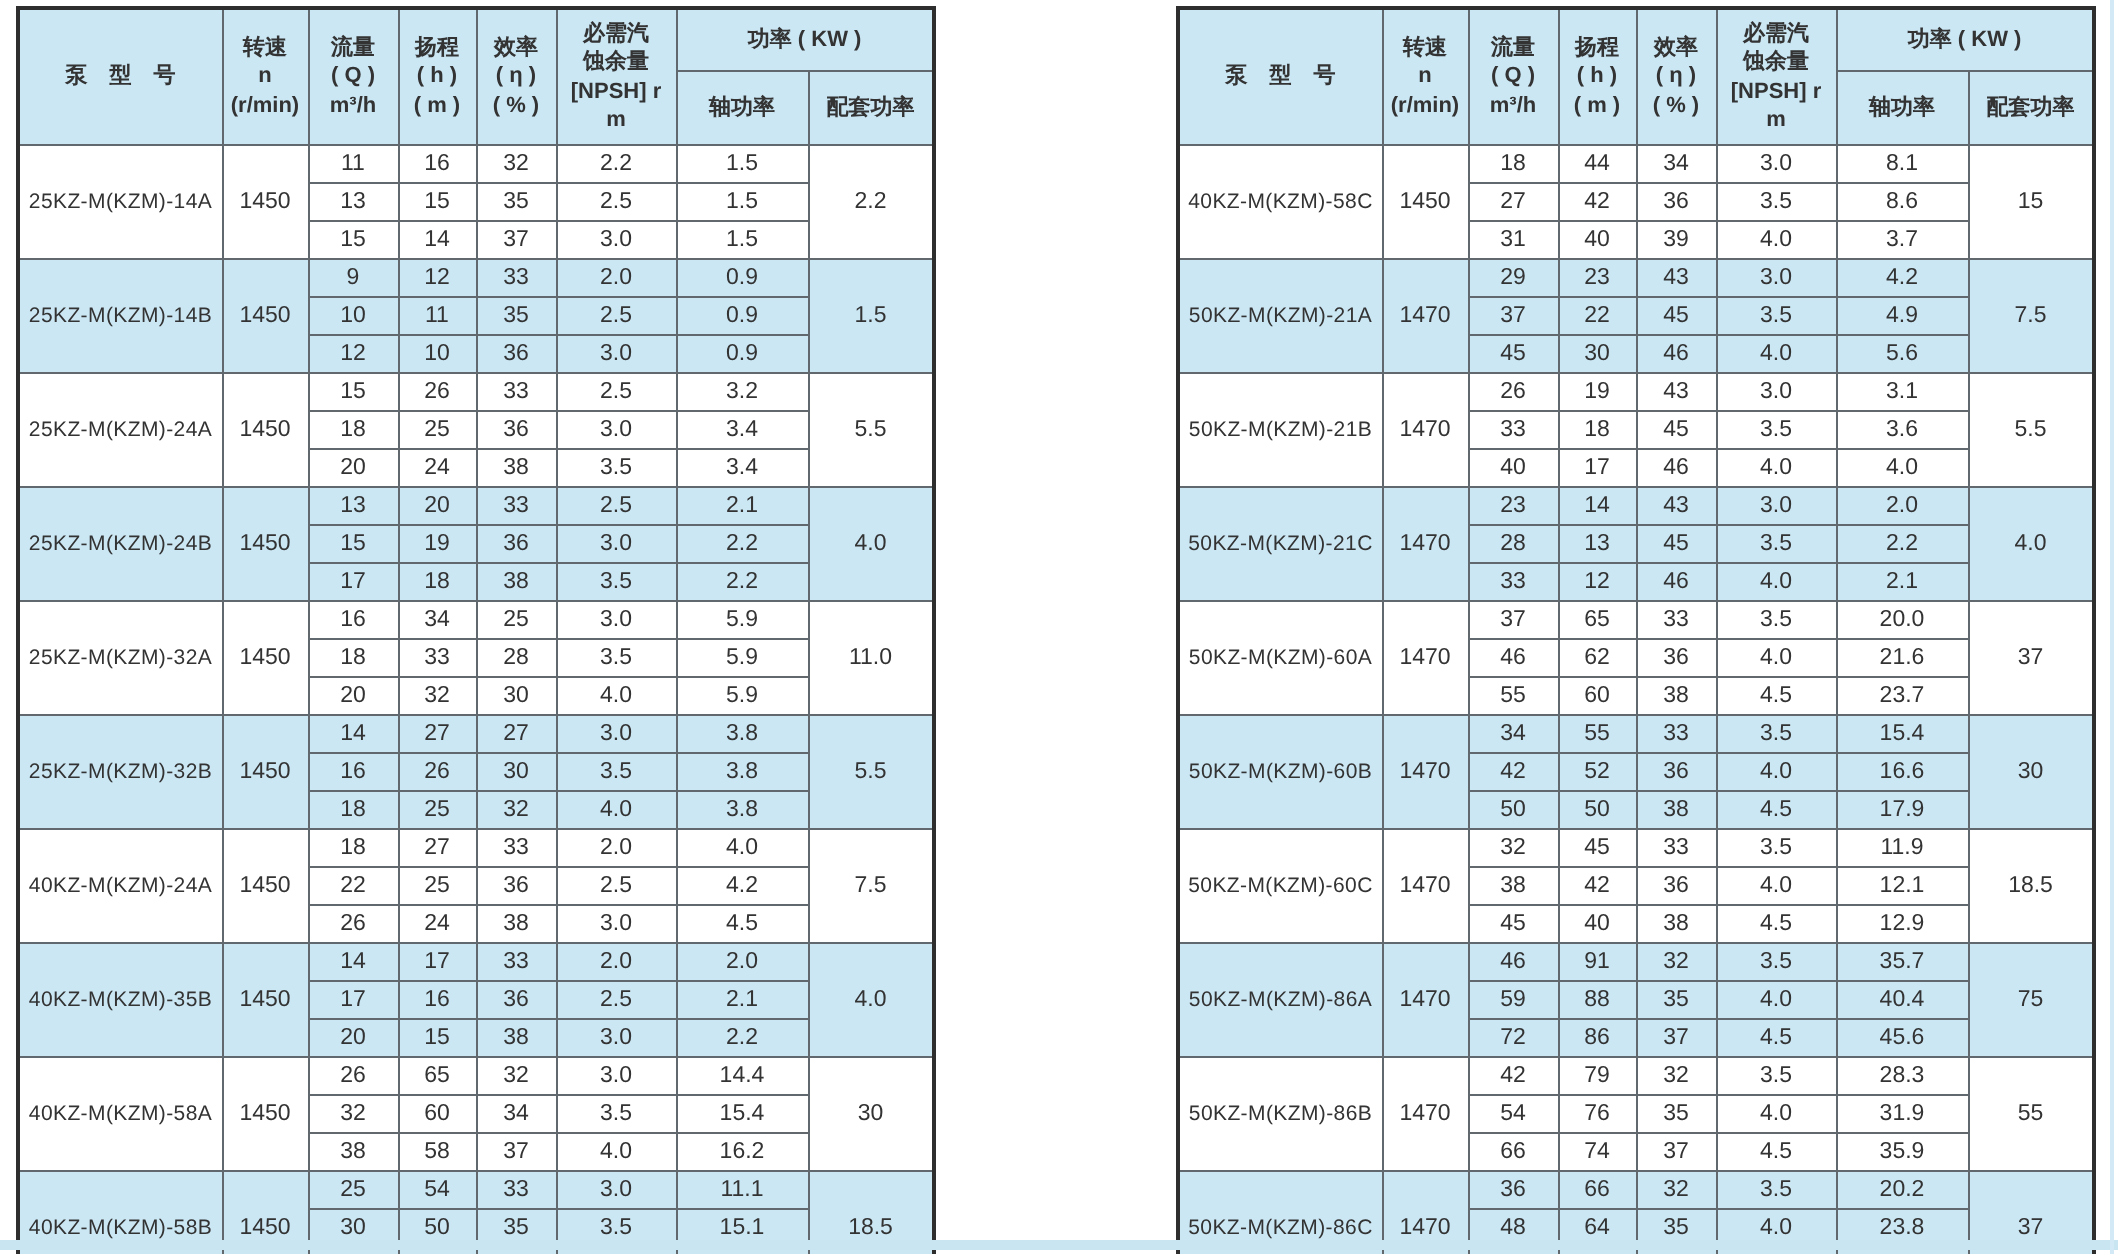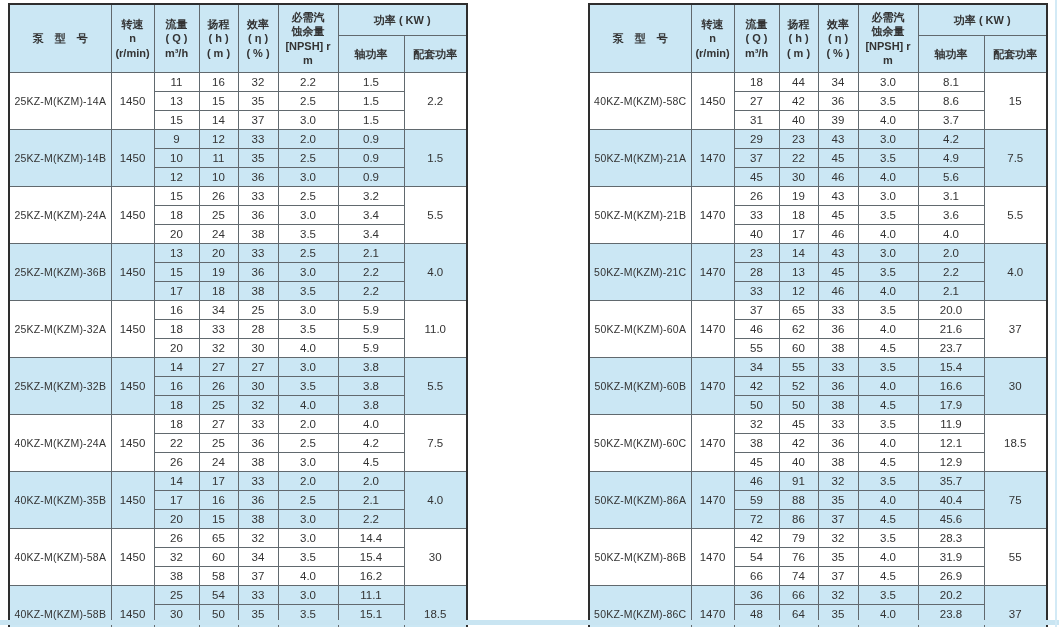--- a/index.html
+++ b/index.html
@@ -172,21 +172,21 @@
           <td>3.4</td>
         </tr>
         <tr>
           <td>20</td>
           <td>24</td>
           <td>38</td>
           <td>3.5</td>
           <td>3.4</td>
         </tr>
         <tr class="shaded">
-          <td rowspan="3" class="model-cell">25KZ-M(KZM)-36B</td>
+          <td rowspan="3" class="model-cell">25KZ-M(KZM)-24B</td>
           <td rowspan="3">1450</td>
           <td>13</td>
           <td>20</td>
           <td>33</td>
           <td>2.5</td>
           <td>2.1</td>
           <td rowspan="3">4.0</td>
         </tr>
         <tr class="shaded">
           <td>15</td>
@@ -594,21 +594,21 @@
           <td>76</td>
           <td>35</td>
           <td>4.0</td>
           <td>31.9</td>
         </tr>
         <tr>
           <td>66</td>
           <td>74</td>
           <td>37</td>
           <td>4.5</td>
-          <td>26.9</td>
+          <td>35.9</td>
         </tr>
         <tr class="shaded">
           <td rowspan="3" class="model-cell">50KZ-M(KZM)-86C</td>
           <td rowspan="3">1470</td>
           <td>36</td>
           <td>66</td>
           <td>32</td>
           <td>3.5</td>
           <td>20.2</td>
           <td rowspan="3">37</td>

